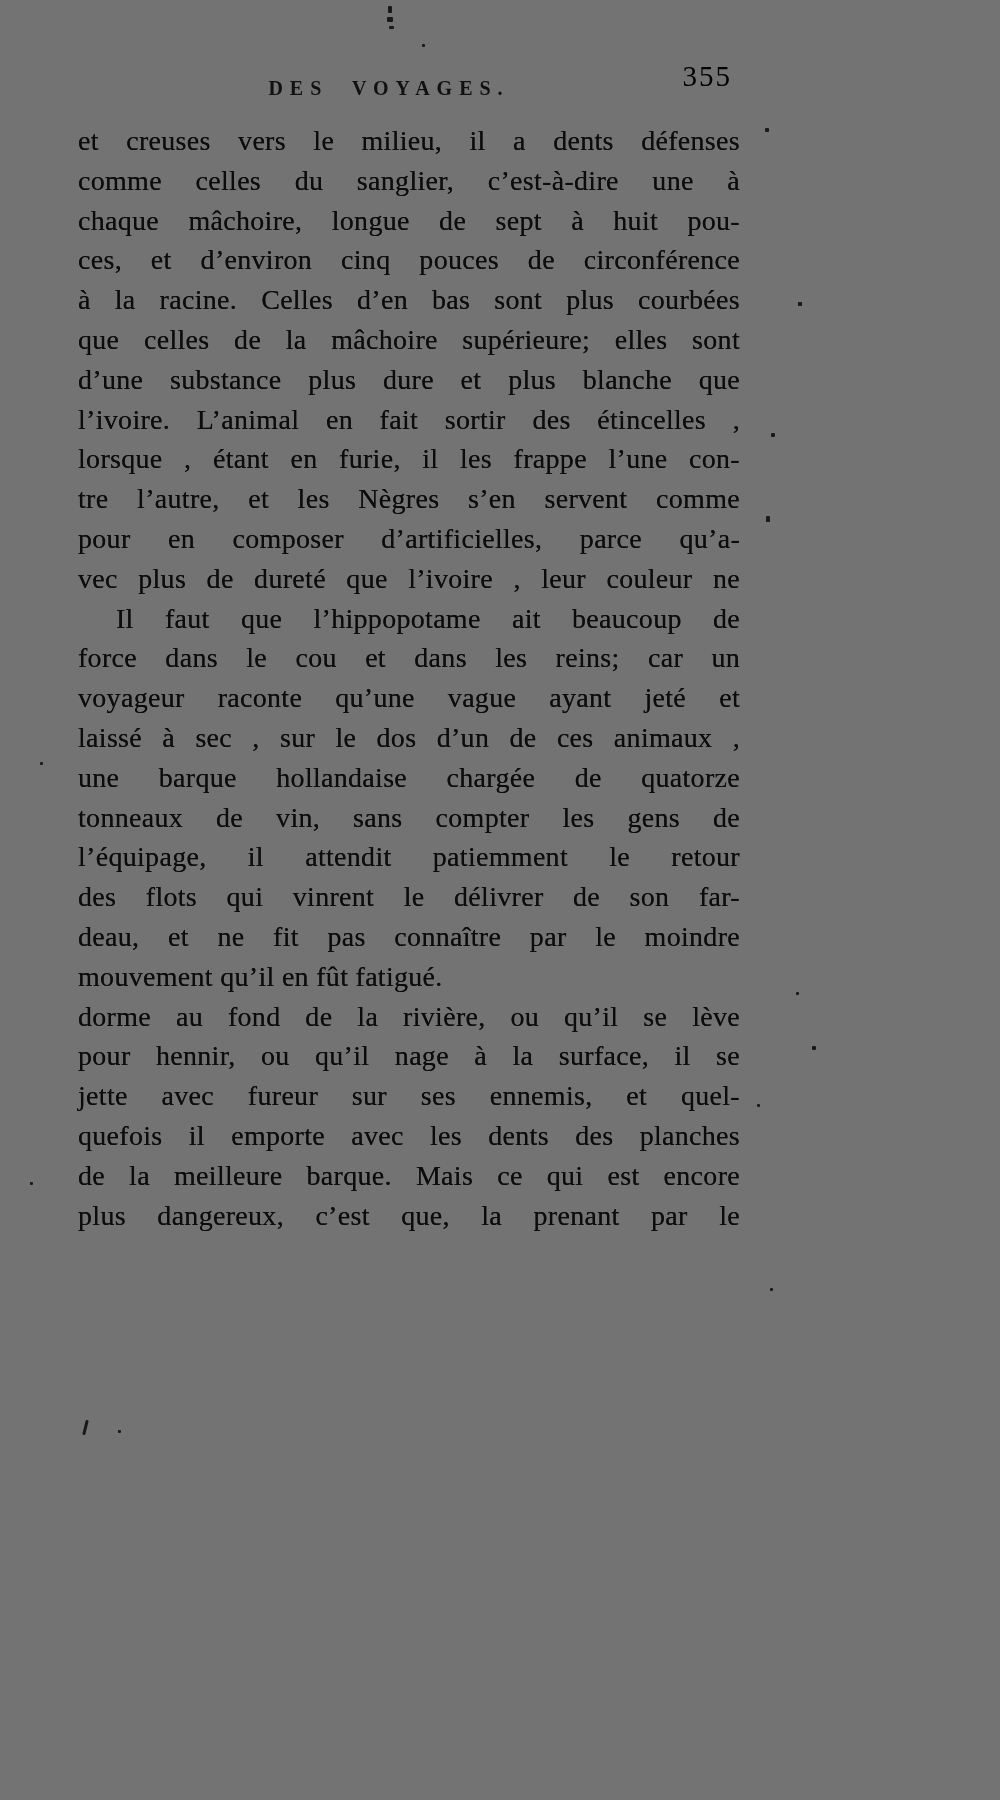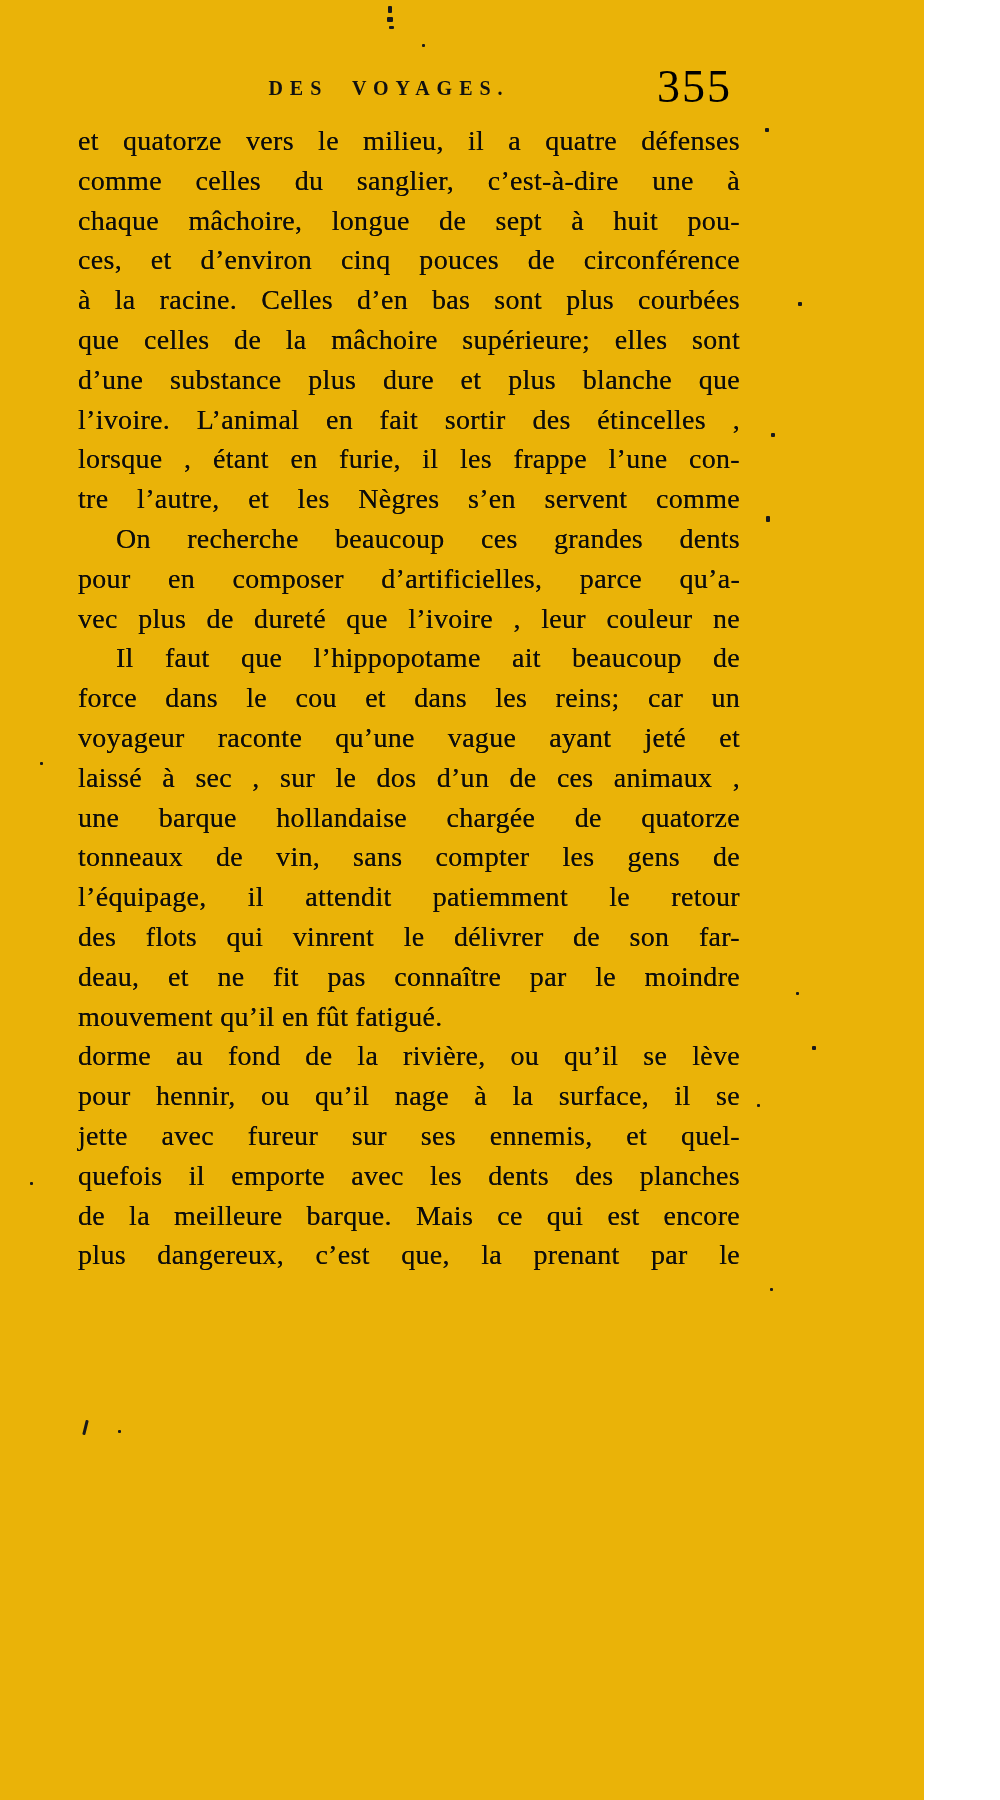--- a/index.html
+++ b/index.html
@@ -2,27 +2,26 @@
 <html><head>
 <meta charset="utf-8">
 <style>
   html, body {
     margin: 0;
     padding: 0;
     background: #ffffff;
   }
   .scan-page {
     position: relative;
-    width: 884px;
+    width: 1000px;
     height: 1800px;
-    background: #eab308;
+    background: #737373;
     overflow: hidden;
     font-family: "Liberation Serif", "DejaVu Serif", serif;
     color: #0c0c0c;
-    padding-left: 40px;
   }
   
   .page-header {
     position: absolute;
     left: 78px;
     top: 60px;
     width: 662px;
     height: 52px;
   }
   .running-title {
@@ -34,21 +33,21 @@
     font-size: 20px;
     font-weight: bold;
     letter-spacing: 7px;
     word-spacing: 12px;
     color: #111;
   }
   .page-number {
     position: absolute;
     right: 8px;
     top: 0;
-    font-size: 46px;
+    font-size: 29px;
     color: #000;
     letter-spacing: 2px;
   }
   
   .text-block {
     position: absolute;
     left: 78px;
     top: 121px;
     width: 662px;
   }
@@ -80,32 +79,31 @@
 
 <div class="scan-page">
 
   <div class="page-header">
     <div class="running-title">DES VOYAGES.</div>
     <div class="page-number">355</div>
   </div>
 
   <div class="text-block">
 
-    <div class="line j">et quatorze vers le milieu, il a quatre défenses</div>
+    <div class="line j">et creuses vers le milieu, il a dents défenses</div>
     <div class="line j">comme celles du sanglier, c’est-à-dire une à</div>
     <div class="line j">chaque mâchoire, longue de sept à huit pou-</div>
     <div class="line j">ces, et d’environ cinq pouces de circonférence</div>
     <div class="line j">à la racine. Celles d’en bas sont plus courbées</div>
     <div class="line j">que celles de la mâchoire supérieure; elles sont</div>
     <div class="line j">d’une substance plus dure et plus blanche que</div>
     <div class="line j">l’ivoire. L’animal en fait sortir des étincelles ,</div>
     <div class="line j">lorsque , étant en furie, il les frappe l’une con-</div>
     <div class="line j">tre l’autre, et les Nègres s’en servent comme</div>
 
-    <div class="line j ind">On recherche beaucoup ces grandes dents</div>
     <div class="line j">pour en composer d’artificielles, parce qu’a-</div>
     <div class="line j">vec plus de dureté que l’ivoire , leur couleur ne</div>
 
     <div class="line j ind">Il faut que l’hippopotame ait beaucoup de</div>
     <div class="line j">force dans le cou et dans les reins; car un</div>
     <div class="line j">voyageur raconte qu’une vague ayant jeté et</div>
     <div class="line j">laissé à sec , sur le dos d’un de ces animaux ,</div>
     <div class="line j">une barque hollandaise chargée de quatorze</div>
     <div class="line j">tonneaux de vin, sans compter les gens de</div>
     <div class="line j">l’équipage, il attendit patiemment le retour</div>

